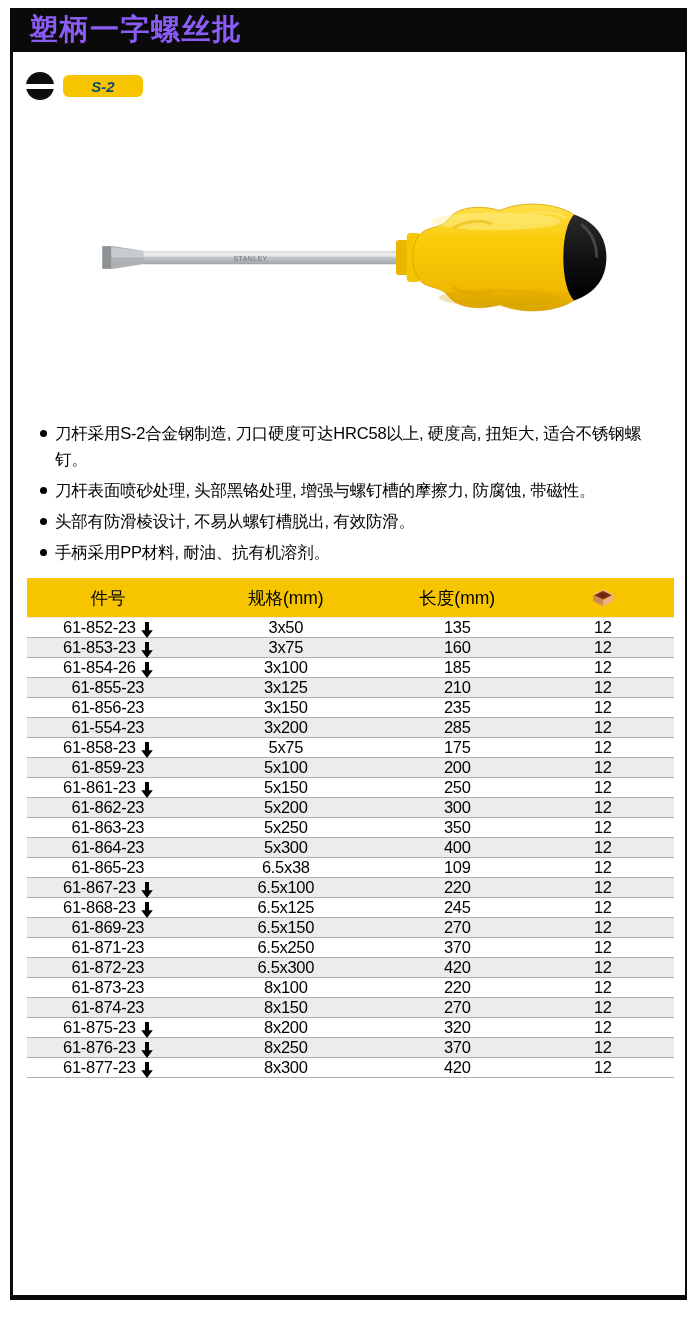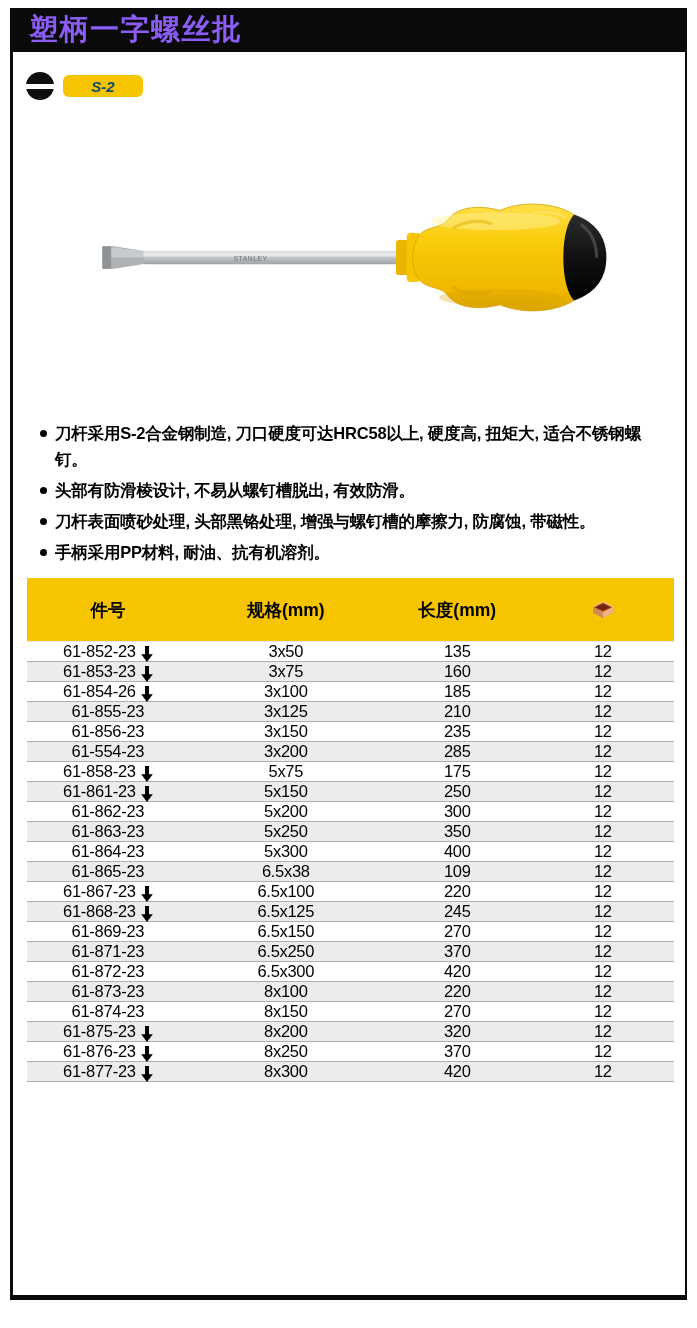--- a/index.html
+++ b/index.html
@@ -23,39 +23,39 @@
   .tip-icon{width:28px;height:28px;background:#0d0d0d;border-radius:50%;position:relative;flex:0 0 auto;}
   .tip-icon .slot{position:absolute;left:0;right:0;top:11.5px;height:5px;background:#fff;}
   .grade-badge{
     background:#F6C500;border-radius:6px;height:22px;min-width:80px;
     display:flex;align-items:center;justify-content:center;
     font-size:15px;font-weight:bold;font-style:italic;color:#0c4a6e;
   }
   
   .product-image{height:314px;display:flex;align-items:center;justify-content:center;}
   
-  .features{list-style:none;margin:6px 0 0 0;padding:0 24px 0 27px;font-weight:bold;}
+  .features{list-style:none;margin:6px 0 0 0;padding:0 24px 0 27px;}
   .features li{
     position:relative;padding-left:15px;font-size:16.5px;line-height:26px;
     letter-spacing:-0.2px;margin-bottom:5px;
   }
   .features li::before{
     content:"";position:absolute;left:0;top:9.5px;width:7px;height:7px;border-radius:50%;background:#000;
   }
   
   .spec-table{
     width:647px;margin:13px 0 0 14px;border-collapse:collapse;table-layout:fixed;
   }
   .spec-table col.c1{width:25%}
   .spec-table col.c2{width:30%}
   .spec-table col.c3{width:23%}
   .spec-table col.c4{width:22%}
   .spec-table thead th{
-    background:#F6C500;height:31px;font-size:17.5px;font-weight:bold;
-    text-align:center;vertical-align:middle;padding:16px;
+    background:#F6C500;height:31px;font-size:17.5px;font-weight:normal;
+    text-align:center;vertical-align:middle;padding:4px;
   }
   .spec-table thead th .box-wrap{display:inline-block;vertical-align:middle;line-height:0;}
   .spec-table tbody tr{height:14px;}
   .spec-table tbody tr:nth-child(even){background:#ECECEC;}
   .spec-table tbody td{
     text-align:center;vertical-align:middle;font-size:16.5px;letter-spacing:-0.3px;
     padding:0;border-bottom:1px solid #AFAFAF;white-space:nowrap;
   }
   .spec-table tbody tr:first-child td{border-top:1px solid #e6e6e6;}
   .part-wrap{display:inline-flex;align-items:center;gap:5px;}
@@ -122,22 +122,22 @@
       <path d="M376,100 C390,108 406,109 416,104" stroke="#D9A400" stroke-width="3" fill="none" opacity="0.55"></path>
       <path d="M452,26 C466,22 482,23 492,30" stroke="#FFE878" stroke-width="2.5" fill="none" opacity="0.6"></path>
 
       <path d="M500,26 C523,34 533,50 533,70 C533,90 523,106 500,114 C493,107 489,90 489,70 C489,50 493,33 500,26 Z" fill="url(#gCap)"></path>
       <path d="M507,36 C518,44 523,55 523,70" stroke="#4c4c4c" stroke-width="3" fill="none" opacity="0.85"></path>
     </svg>
   </div>
 
   <ul class="features">
     <li>刀杆采用S-2合金钢制造, 刀口硬度可达HRC58以上, 硬度高, 扭矩大, 适合不锈钢螺钉。</li>
+    <li>刀杆表面喷砂处理, 头部黑铬处理, 增强与螺钉槽的摩擦力, 防腐蚀, 带磁性。</li>
     <li>头部有防滑棱设计, 不易从螺钉槽脱出, 有效防滑。</li>
-    <li>刀杆表面喷砂处理, 头部黑铬处理, 增强与螺钉槽的摩擦力, 防腐蚀, 带磁性。</li>
     <li>手柄采用PP材料, 耐油、抗有机溶剂。</li>
   </ul>
 
   <table class="spec-table">
     <colgroup>
         <col class="c1">
         <col class="c2">
         <col class="c3">
         <col class="c4">
       </colgroup>
@@ -223,20 +223,28 @@
               <svg viewBox="0 0 12 16" class="arrow">
                 <path d="M4 0 h4 v8.2 h3.8 L6 16 L0.2 8.2 H4 Z"></path>
               </svg>
             </span></td>
           <td>5x75</td>
           <td>175</td>
           <td>12</td>
         </tr>
         <tr>
           <td><span class="part-wrap">
+              <span>61-859-23</span>
+            </span></td>
+          <td>5x100</td>
+          <td>200</td>
+          <td>12</td>
+        </tr>
+        <tr>
+          <td><span class="part-wrap">
               <span>61-861-23</span>
               <svg viewBox="0 0 12 16" class="arrow">
                 <path d="M4 0 h4 v8.2 h3.8 L6 16 L0.2 8.2 H4 Z"></path>
               </svg>
             </span></td>
           <td>5x150</td>
           <td>250</td>
           <td>12</td>
         </tr>
         <tr>

